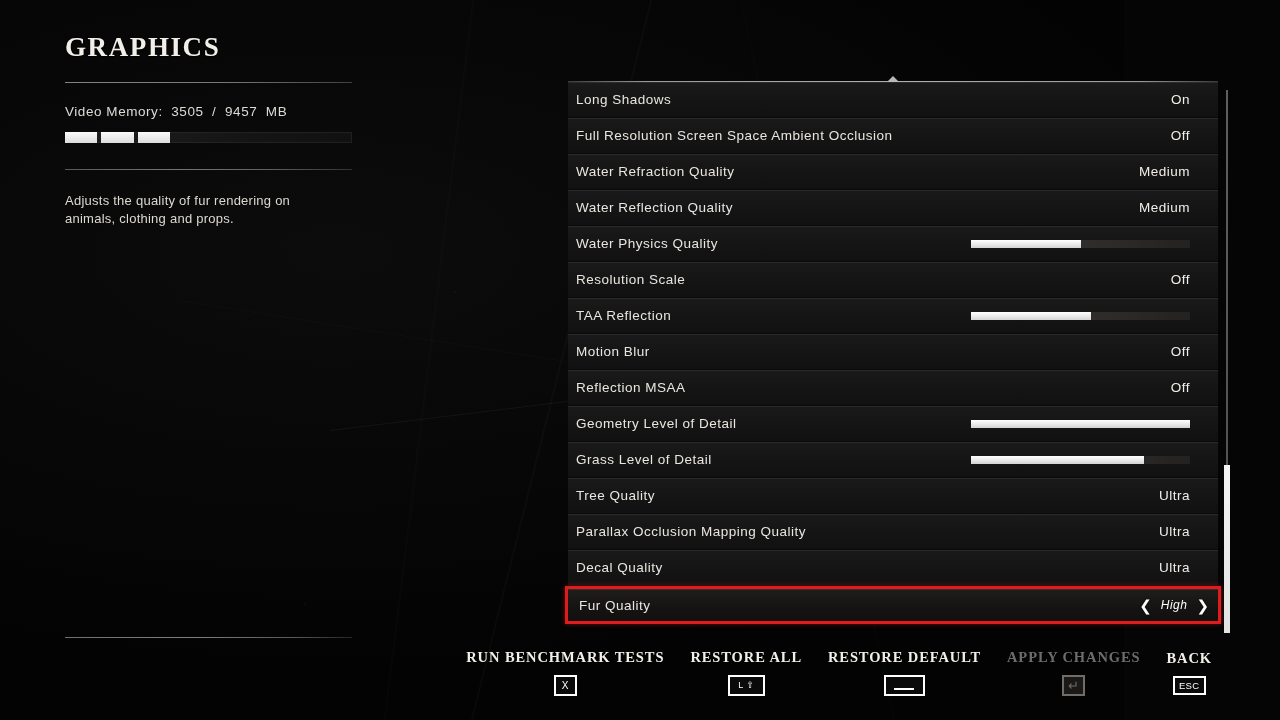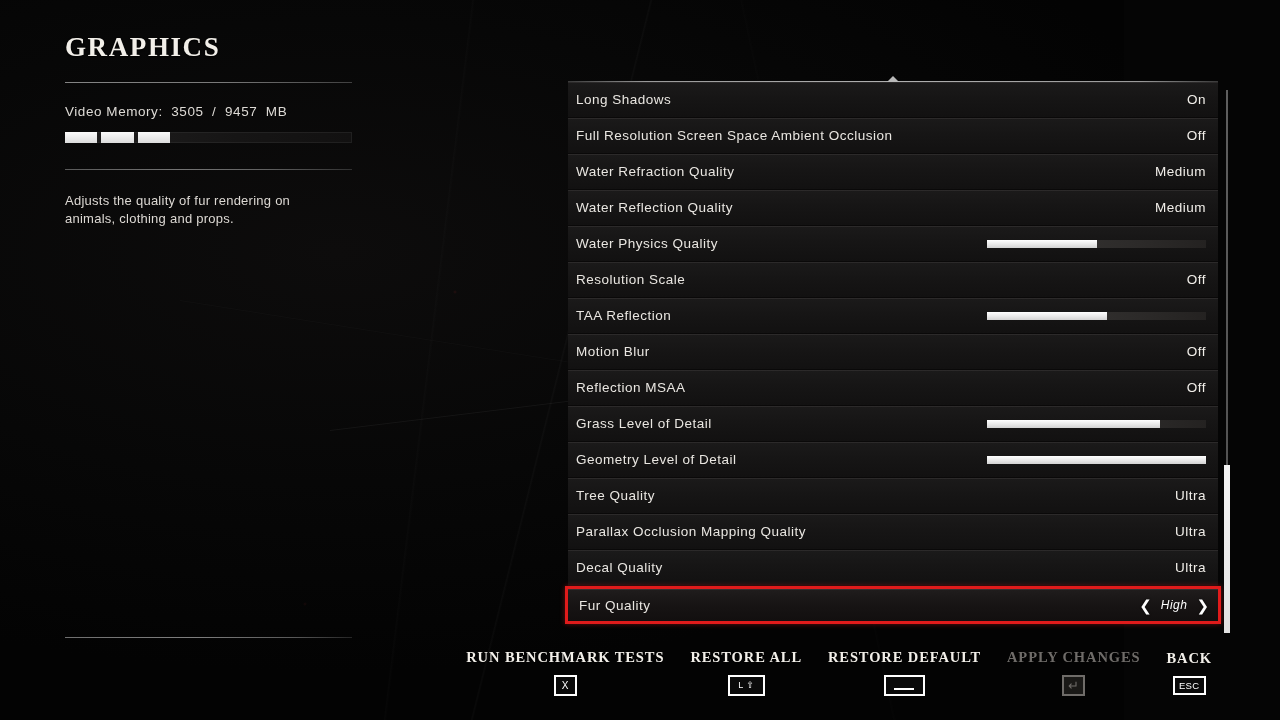--- a/index.html
+++ b/index.html
@@ -80,21 +80,21 @@
     background:linear-gradient(to right,#3a3a3a 0%,#9a9a9a 12%,#b0b0b0 50%,#9a9a9a 88%,#3a3a3a 100%);
   }
   .panel-caret{
     position:absolute; left:50%; top:-5px; margin-left:-6px;
     width:0;height:0; border-left:6px solid transparent; border-right:6px solid transparent;
     border-bottom:6px solid #b9b9b9;
   }
   .rows{ position:relative; }
   .row{
     position:relative; height:36px; display:flex; align-items:center;
-    padding:0 12px 0 8px;
+    padding:0 28px 0 8px;
     background:linear-gradient(to bottom,#1b1a1a 0%,#161515 48%,#121111 100%);
     border-bottom:1px solid #0a0909;
     box-shadow:inset 0 1px 0 rgba(120,118,116,.18);
   }
   .row .label{
     font-size:13.5px; letter-spacing:.5px; color:#e9e6e1; white-space:nowrap;
   }
   .row .value{
     margin-left:auto; font-size:13.5px; letter-spacing:.5px; color:#f1eee9;
   }
@@ -232,29 +232,29 @@
         </div>
         <div class="row">
           <span class="label">Motion Blur</span>
           <span class="value">Off</span>
         </div>
         <div class="row">
           <span class="label">Reflection MSAA</span>
           <span class="value">Off</span>
         </div>
         <div class="row">
+          <span class="label">Geometry Level of Detail</span>
+          <div class="slider">
+            <div class="fill" style="width: 100%;"></div>
+          </div>
+        </div>
+        <div class="row">
           <span class="label">Grass Level of Detail</span>
           <div class="slider">
             <div class="fill" style="width: 79%;"></div>
-          </div>
-        </div>
-        <div class="row">
-          <span class="label">Geometry Level of Detail</span>
-          <div class="slider">
-            <div class="fill" style="width: 100%;"></div>
           </div>
         </div>
         <div class="row">
           <span class="label">Tree Quality</span>
           <span class="value">Ultra</span>
         </div>
         <div class="row">
           <span class="label">Parallax Occlusion Mapping Quality</span>
           <span class="value">Ultra</span>
         </div>

